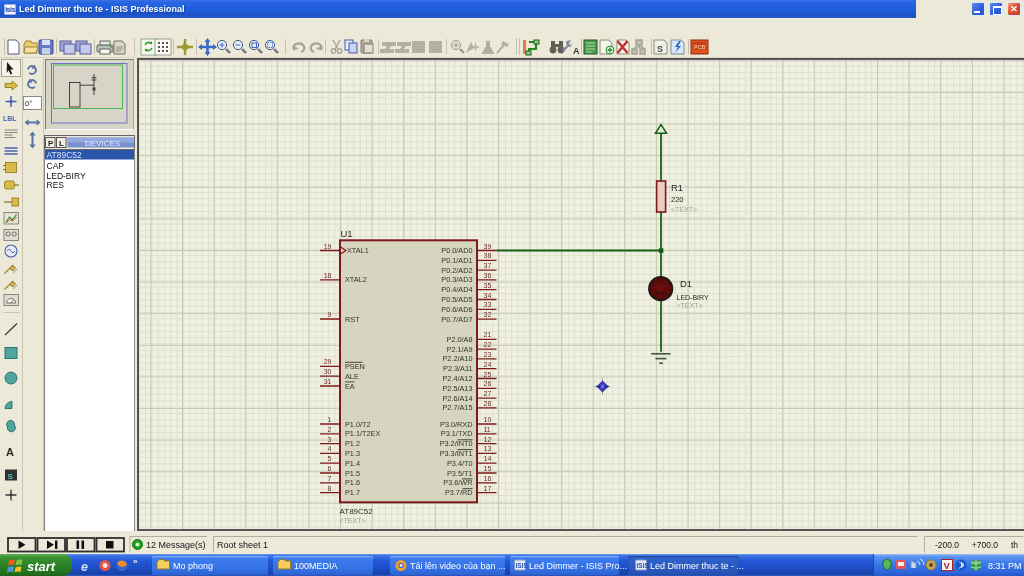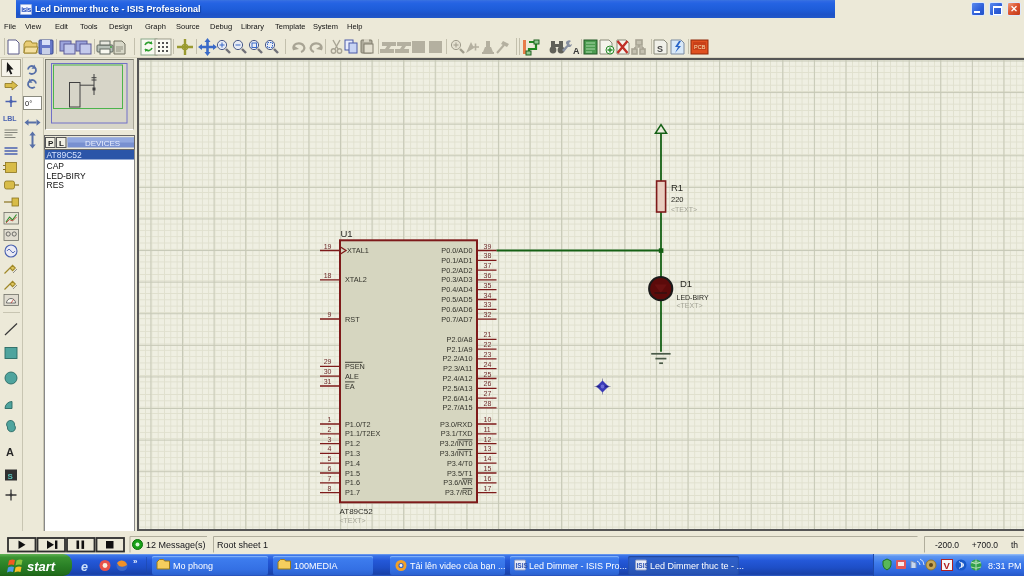--- a/index.html
+++ b/index.html
@@ -2,22 +2,22 @@
 <html><head>
 <meta charset="utf-8">
 <style>
 * { margin:0; padding:0; box-sizing:border-box; }
 html,body { width:1024px; height:576px; overflow:hidden; }
 body { font-family:"Liberation Sans", sans-serif; }
 #scr { position:relative; width:1024px; height:576px; background:#ECE9D8; overflow:hidden; }
 .abs { position:absolute; }
 
 
-#titlebar { position:absolute; left:0; top:0; width:819px; height:18px;
-  background:linear-gradient(180deg,#3A74E0 0%,#2E68E4 8%,#2463E2 20%,#1E5CD8 55%,#1D52C8 80%,#2258C8 100%);margin-left:16px; }
+#titlebar { position:absolute; left:0; top:0; width:916px; height:18px;
+  background:linear-gradient(180deg,#3A74E0 0%,#2E68E4 8%,#2463E2 20%,#1E5CD8 55%,#1D52C8 80%,#2258C8 100%); }
 #titlebar .icon { position:absolute; left:4px; top:4px; width:12px; height:11px;
   background:#f4f6ff; border:1px solid #9ab0e0; border-radius:1px;
   color:#2850c0; font-size:7px; font-weight:bold; text-align:center; line-height:9px; letter-spacing:-0.5px; }
 #titlebar .txt { position:absolute; left:19px; top:4px; color:#fff; font-size:9px; font-weight:bold;
   text-shadow:1px 1px 1px #1040a0; letter-spacing:0px; }
 .wbtn { position:absolute; top:2px; width:14px; height:14px; border-radius:2px; border:1px solid #dce8fc; }
 #wmin { left:971px; background:linear-gradient(135deg,#5A8AEE,#2E5ED8 60%,#2152C8); }
 #wmin:after { content:""; position:absolute; left:2px; bottom:2px; width:6px; height:2px; background:#fff; }
 #wmax { left:989px; background:linear-gradient(135deg,#5A8AEE,#2E5ED8 60%,#2152C8); }
 #wmax:after { content:""; position:absolute; left:3px; top:3px; width:7px; height:6px; border:1px solid #fff; border-top-width:2px; }
@@ -76,34 +76,20 @@
 <div id="scr">
 
   <div id="titlebar">
     <div class="icon">isis</div>
     <div class="txt">Led Dimmer thuc te - ISIS Professional</div>
   </div>
   <div class="wbtn" id="wmin"></div>
   <div class="wbtn" id="wmax"></div>
   <div class="wbtn" id="wclose"></div>
 
-  <div id="menubar">
-    <span style="left:4px">File</span>
-      <span style="left:25px">View</span>
-      <span style="left:55px">Edit</span>
-    <span style="left:80px">Tools</span>
-      <span style="left:109px">Design</span>
-      <span style="left:145px">Graph</span>
-    <span style="left:176px">Source</span>
-      <span style="left:210px">Debug</span>
-      <span style="left:241px">Library</span>
-    <span style="left:275px">Template</span>
-      <span style="left:313px">System</span>
-      <span style="left:347px">Help</span>
-  </div>
 
   <div id="toolbar"></div>
   <svg class="abs" style="left:0;top:34px" width="1024" height="24" viewBox="0 34 1024 24">
 
     <g stroke="#c3c0ad">
       <path d="M4.5 38v17M56.5 39v15M94.5 39v15M134.5 38v17M173.5 39v15M196.5 39v15M285.5 39v15M325.5 39v15M378.5 39v15M446.5 39v15M516.5 38v17M519.5 38v17M581.5 39v15M651.5 39v15M688.5 39v15" fill="none"></path>
     </g>
 
     <path d="M8 40h8l3 3v11H8z" fill="#fff" stroke="#5a5a8a"></path>
 

